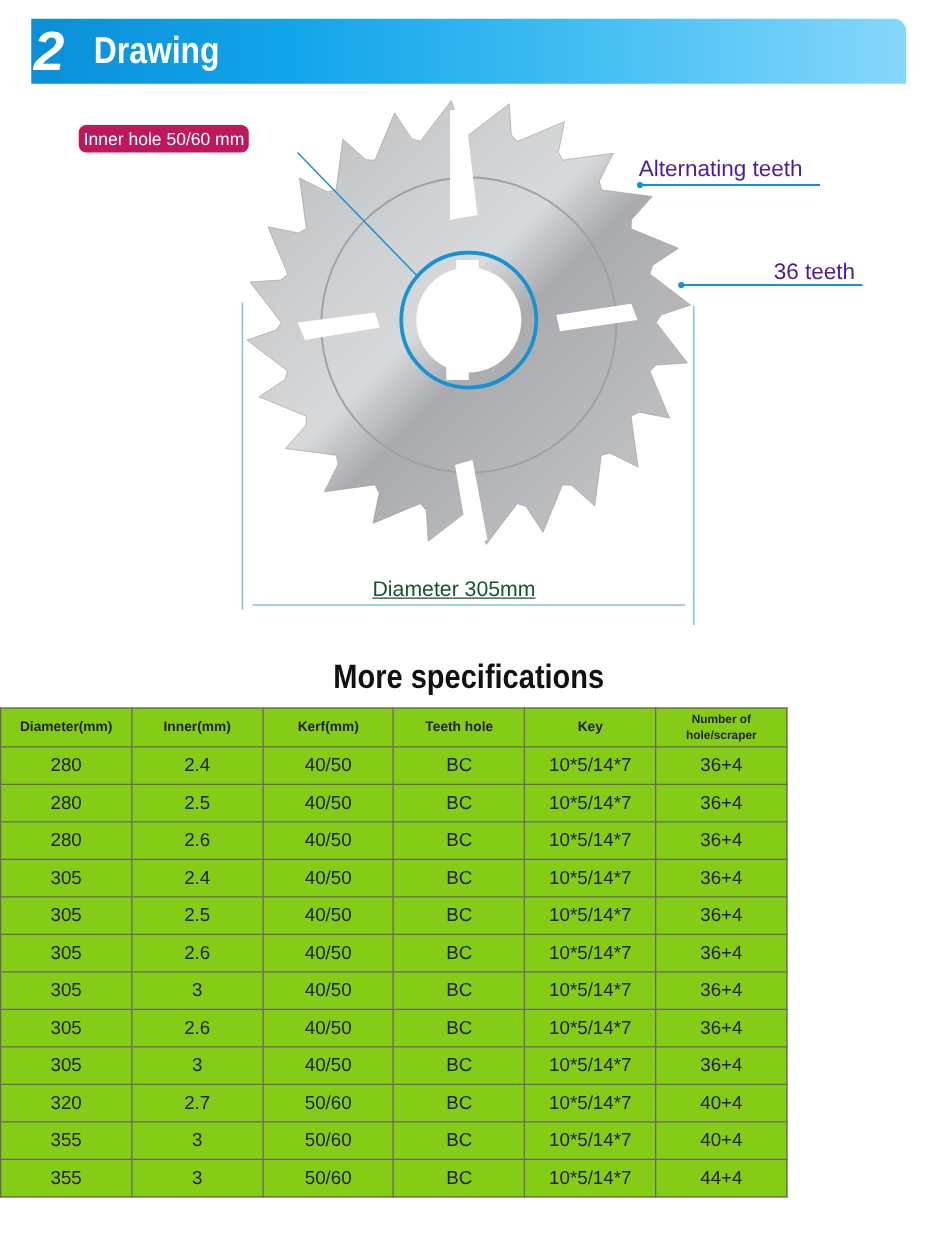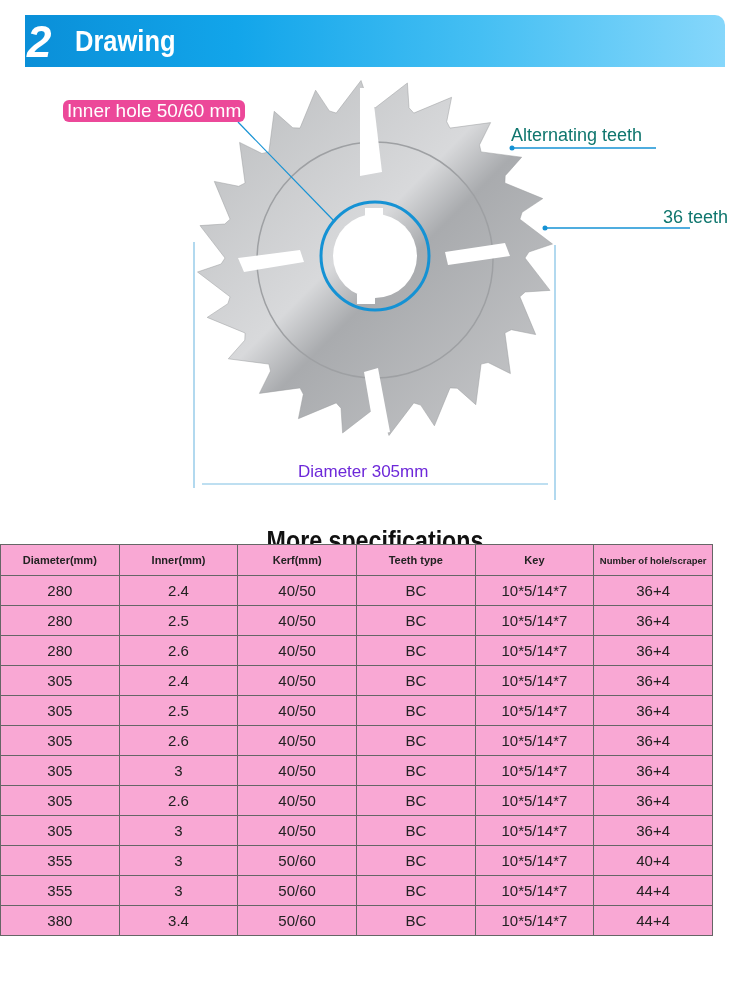--- a/index.html
+++ b/index.html
@@ -6,27 +6,27 @@
   body { width:750px; height:1000px; position:relative; overflow:hidden; font-family:"Liberation Sans", sans-serif; }
 
   .banner { position:absolute; left:25px; top:15px; width:700px; height:52px;
     border-radius:0 10px 0 0;
     background:linear-gradient(90deg,#0a8fd8 0%,#12a5ea 30%,#45bff3 65%,#86d7fb 100%); }
   .banner .num { position:absolute; left:2px; top:4px; color:#fff; font-weight:bold; font-size:44px; font-style:italic; font-family:"Liberation Sans", sans-serif; line-height:46px; }
   .banner .title { position:absolute; left:50px; top:8px; color:#fff; font-weight:bold; font-size:30px; line-height:36px; transform:scaleX(0.85); transform-origin:left; font-family:"Liberation Sans", sans-serif; }
 
   .drawing { position:absolute; left:0; top:70px; width:750px; height:430px; }
   .callout-pill { position:absolute; left:63px; top:100px; height:22px; padding:0 4px; border-radius:6px;
-    background:#ec4899; color:#fff; font-size:19px; line-height:22px; white-space:nowrap; }
-  .label { position:absolute; font-size:18px; color:#0f766e; white-space:nowrap; }
-  .dim-label { position:absolute; left:298px; top:462px; font-size:17px; color:#6d28d9; }
+    background:#be185d; color:#fff; font-size:14px; line-height:22px; white-space:nowrap; }
+  .label { position:absolute; font-size:18px; color:#4c1d95; white-space:nowrap; }
+  .dim-label { position:absolute; left:298px; top:462px; font-size:17px; color:#14532d;text-decoration:underline; }
 
   .specs-title { position:absolute; left:0; width:750px; top:526px; text-align:center; font-weight:bold; font-size:27px; color:#111; transform:scaleX(0.86); font-family:"Liberation Sans", sans-serif; }
 
-  table.specs { position:absolute; left:0; top:544px; width:713px; border-collapse:collapse; table-layout:fixed; background:#f9a8d4; }
+  table.specs { position:absolute; left:0; top:566px; width:630px; border-collapse:collapse; table-layout:fixed; background:#84cc16; }
   table.specs th, table.specs td { border:1px solid #666; text-align:center; color:#222; padding:0; }
   table.specs th { height:30px; font-size:11px; font-weight:bold; }
   table.specs th.two { font-size:9.5px; line-height:13px; }
   table.specs td { height:29px; font-size:15px; }
 </style>
 </head>
 <body>
 
 <div class="banner">
   <span class="num">2</span>
@@ -64,32 +64,32 @@
   <line x1="545" y1="228" x2="690" y2="228" stroke="#1592d4" stroke-width="1.5"></line>
   <circle cx="545" cy="228" r="2.5" fill="#1592d4"></circle>
 
   <line x1="194" y1="242" x2="194" y2="488" stroke="#7fc0e4" stroke-width="1.2"></line>
   <line x1="555" y1="245" x2="555" y2="503" stroke="#7fc0e4" stroke-width="1.2"></line>
   <line x1="202" y1="484" x2="548" y2="484" stroke="#7fc0e4" stroke-width="1.2"></line>
 </svg>
 
 <div class="callout-pill">Inner hole 50/60 mm</div>
 <div class="label" style="left:511px; top:125px;">Alternating teeth</div>
-<div class="label" style="left:619px; top:207px;margin-left:44px;">36 teeth</div>
+<div class="label" style="left:619px; top:207px;">36 teeth</div>
 <div class="dim-label">Diameter 305mm</div>
 
 <div class="specs-title">More specifications</div>
 
 <table class="specs">
   <thead>
     <tr>
       <th>Diameter(mm)</th>
       <th>Inner(mm)</th>
       <th>Kerf(mm)</th>
-      <th>Teeth type</th>
+      <th>Teeth hole</th>
       <th>Key</th>
       <th class="two">Number of hole/scraper</th>
     </tr>
   </thead>
   <tbody id="spec-body">
       <tr>
         <td>280</td>
         <td>2.4</td>
         <td>40/50</td>
         <td>BC</td>
@@ -154,37 +154,37 @@
       </tr>
       <tr>
         <td>305</td>
         <td>3</td>
         <td>40/50</td>
         <td>BC</td>
         <td>10*5/14*7</td>
         <td>36+4</td>
       </tr>
       <tr>
+        <td>320</td>
+        <td>2.7</td>
+        <td>50/60</td>
+        <td>BC</td>
+        <td>10*5/14*7</td>
+        <td>40+4</td>
+      </tr>
+      <tr>
         <td>355</td>
         <td>3</td>
         <td>50/60</td>
         <td>BC</td>
         <td>10*5/14*7</td>
         <td>40+4</td>
       </tr>
       <tr>
         <td>355</td>
         <td>3</td>
         <td>50/60</td>
         <td>BC</td>
         <td>10*5/14*7</td>
         <td>44+4</td>
       </tr>
-      <tr>
-        <td>380</td>
-        <td>3.4</td>
-        <td>50/60</td>
-        <td>BC</td>
-        <td>10*5/14*7</td>
-        <td>44+4</td>
-      </tr>
     </tbody>
 </table>
 
 </body></html>

